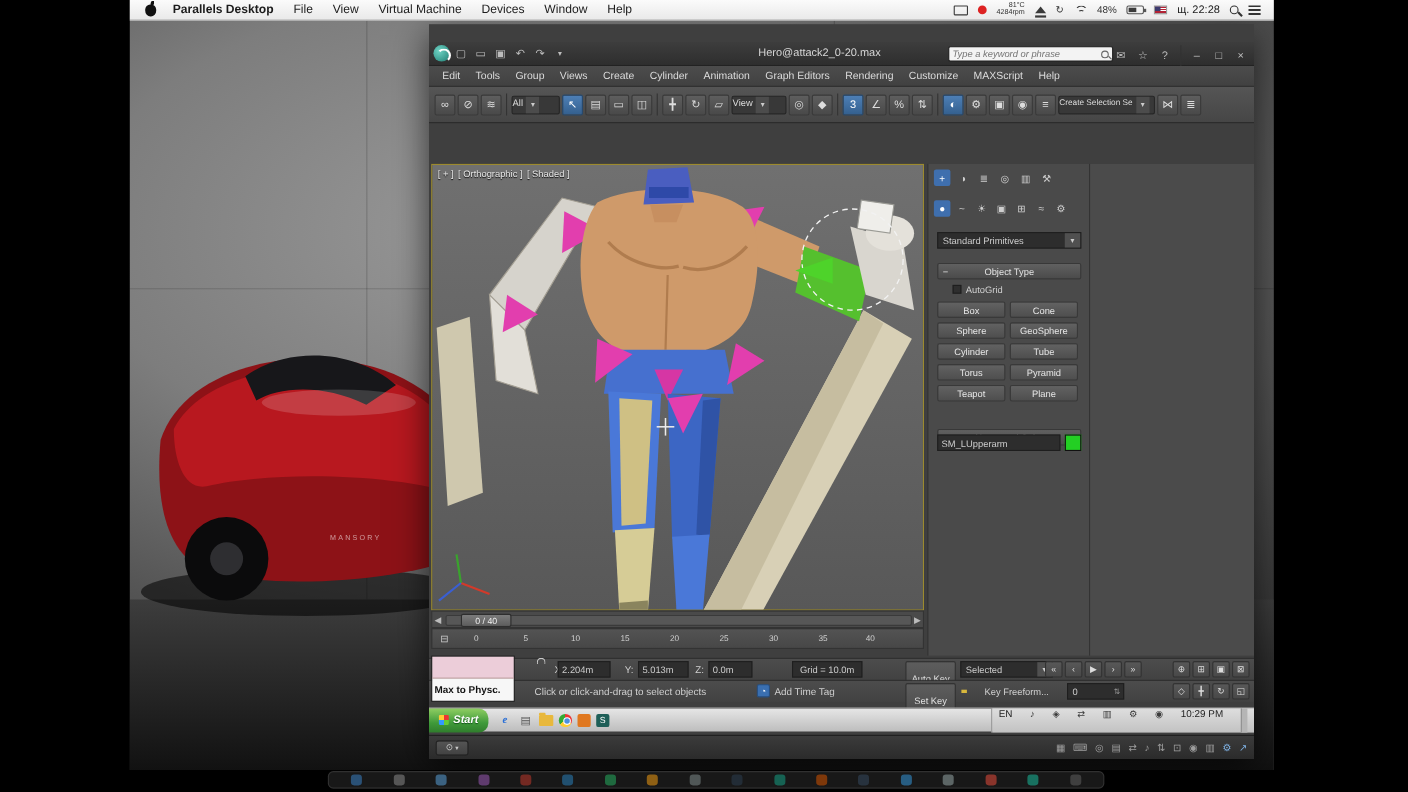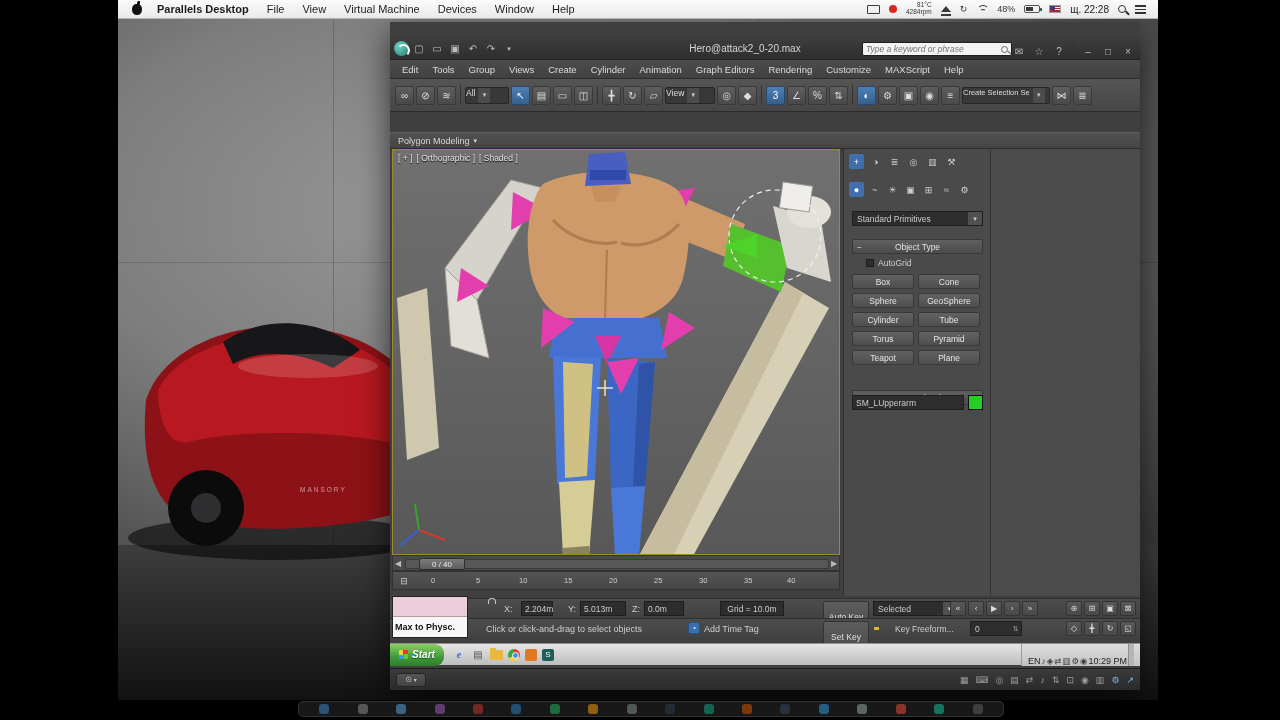--- a/index.html
+++ b/index.html
@@ -110,21 +110,21 @@
 
   
   .wtask{left:0;top:621px;width:750px;height:22px;background:linear-gradient(#e6e6e6,#bdbdbd);border-top:1px solid #8f8f8f;position:absolute;display:flex;align-items:center}
   .startbtn{width:54px;height:22px;background:linear-gradient(#8fce62,#3f9a3a 60%,#2f7d2c);border-radius:0 9px 9px 0;display:flex;align-items:center;justify-content:center;gap:4px;color:#fff;font-style:italic;font-weight:700;font-size:10px;text-shadow:0 1px 1px #14521a}
   .wflag{width:9px;height:9px;border-radius:1px;background:conic-gradient(#e33 0 25%,#6c3 0 50%,#39f 0 75%,#fc3 0)}
   .ql{width:14px;height:14px;display:flex;align-items:center;justify-content:center;font-size:10px}
   .folder{width:13px;height:10px;background:#e8b83c;border-radius:1px;position:relative}
   .folder::before{content:"";position:absolute;left:0;top:-2px;width:6px;height:2px;background:#e8b83c;border-radius:1px 1px 0 0}
   .chrome{width:12px;height:12px;border-radius:50%;background:conic-gradient(#e33 0 33%,#fc3 0 66%,#3a3 0);position:relative}
   .chrome::after{content:"";position:absolute;left:3.5px;top:3.5px;width:5px;height:5px;border-radius:50%;background:#4a90e2;border:1px solid #fff}
-  .tray{margin-left:auto;height:22px;background:linear-gradient(#dedede,#c2c2c2);border-left:1px solid #9a9a9a;display:flex;align-items:flex-end;gap:1px;padding:0 6px;font-size:9px;color:#222}
+  .tray{margin-left:auto;height:22px;background:linear-gradient(#dedede,#c2c2c2);border-left:1px solid #9a9a9a;display:flex;align-items:flex-start;gap:16px;padding:0 6px;font-size:9px;color:#222}
   .trayic{font-size:8.5px;color:#3c3c3c}
 
   
   .pbar{left:0;top:646px;width:750px;height:22px;background:linear-gradient(#3b3b3b,#2b2b2b);border-top:1px solid #1d1d1d;position:absolute;display:flex;align-items:center;padding:0 6px}
   .powerpill{width:30px;height:14px;background:linear-gradient(#555,#424242);border:1px solid #242424;border-radius:3px;display:flex;align-items:center;justify-content:center;gap:2px;color:#c9c9c9;font-size:8px}
   .devics{margin-left:auto;display:flex;align-items:center;gap:7px;font-size:9px;color:#9e9e9e}
 
   
   .dock{left:298px;top:701px;width:706px;height:16px;background:rgba(28,28,28,.85);border:1px solid rgba(90,90,90,.4);border-radius:5px;display:flex;align-items:center;justify-content:space-around;padding:0 6px;z-index:45}
   .dicon{width:10px;height:10px;border-radius:3px;opacity:.55}
@@ -261,24 +261,20 @@
       <span class="tbic">◉</span>
       <span class="tbic">≡</span>
       <span class="tdrop" style="width:88px">
           <span style="font-size:7.5px">Create Selection Se</span>
           <span class="car">▾</span>
         </span>
       <span class="tbic">⋈</span>
       <span class="tbic">≣</span>
     </div>
 
-    <div class="abs rsub">
-      <span>Polygon Modeling</span>
-      <span style="font-size:7px">▾</span>
-    </div>
 
     <div class="abs vp">
       <div class="abs vplabel">
         <span>[ + ]</span>
         <span>[ Orthographic ]</span>
         <span>[ Shaded ]</span>
       </div>
       <svg width="448" height="406" viewBox="0 0 448 406">
 
         <polygon points="392,132 436,158 300,406 246,406" fill="#d8d0b6"></polygon>
@@ -401,21 +397,21 @@
       <span class="tick" style="left:216px">20</span>
       <span class="tick" style="left:261px">25</span>
       <span class="tick" style="left:306px">30</span>
       <span class="tick" style="left:351px">35</span>
       <span class="tick" style="left:394px">40</span>
     </div>
 
     <div class="srow" style="top:576px">
       <span class="abs lock" style="left:96px;top:3px"></span>
       <span class="abs slabel" style="left:114px;top:5px">X:</span>
-      <div class="abs fld" style="left:131px;top:2px;width:32px">
+      <div class="abs fld" style="left:117px;top:2px;width:48px">
           <span>2.204m</span>
         </div>
       <span class="abs slabel" style="left:178px;top:5px">Y:</span>
       <div class="abs fld" style="left:190px;top:2px;width:46px">
           <span>5.013m</span>
         </div>
       <span class="abs slabel" style="left:242px;top:5px">Z:</span>
       <div class="abs fld" style="left:254px;top:2px;width:40px">
           <span>0.0m</span>
         </div>

